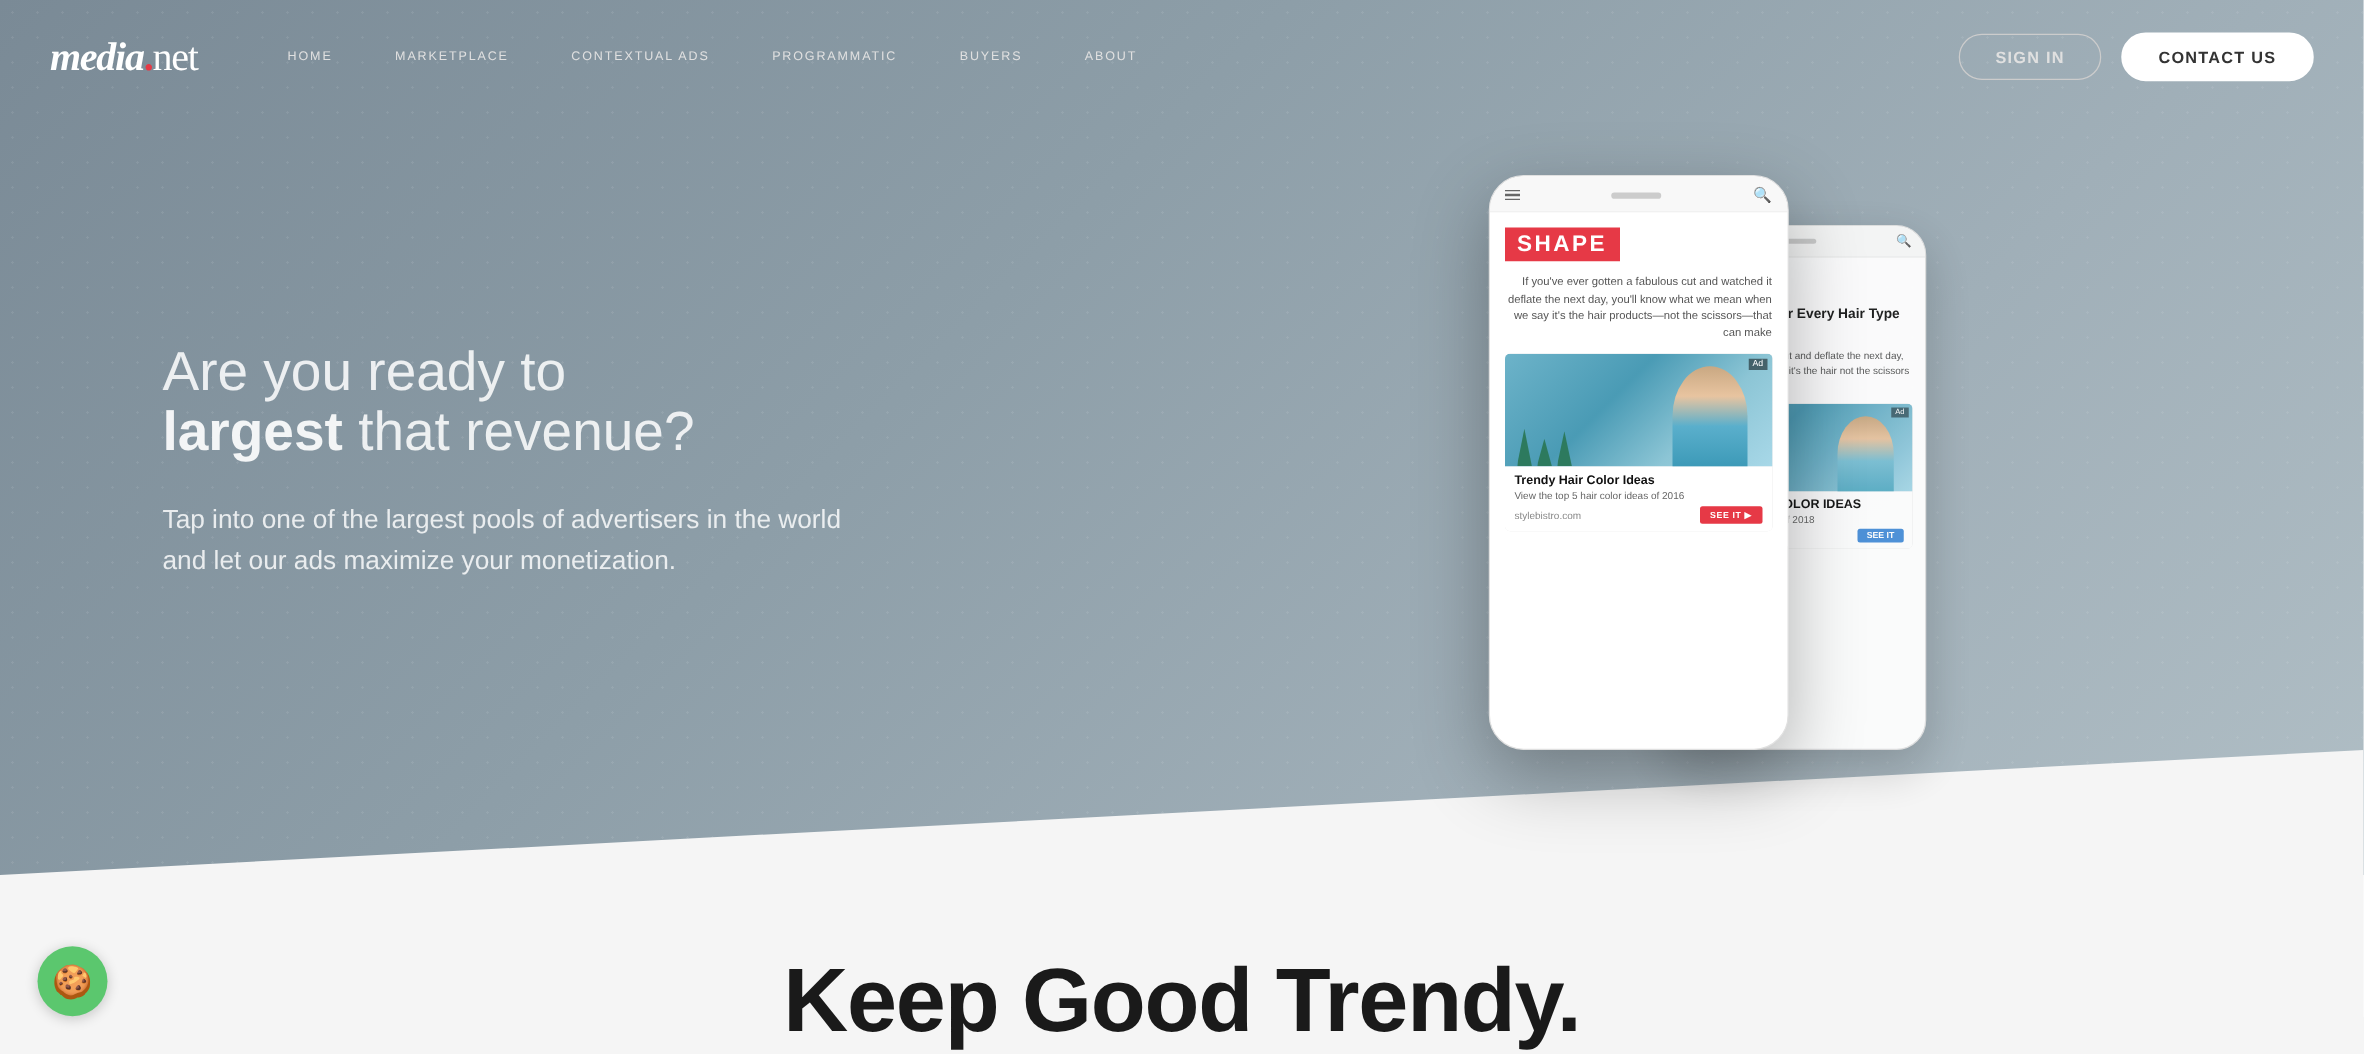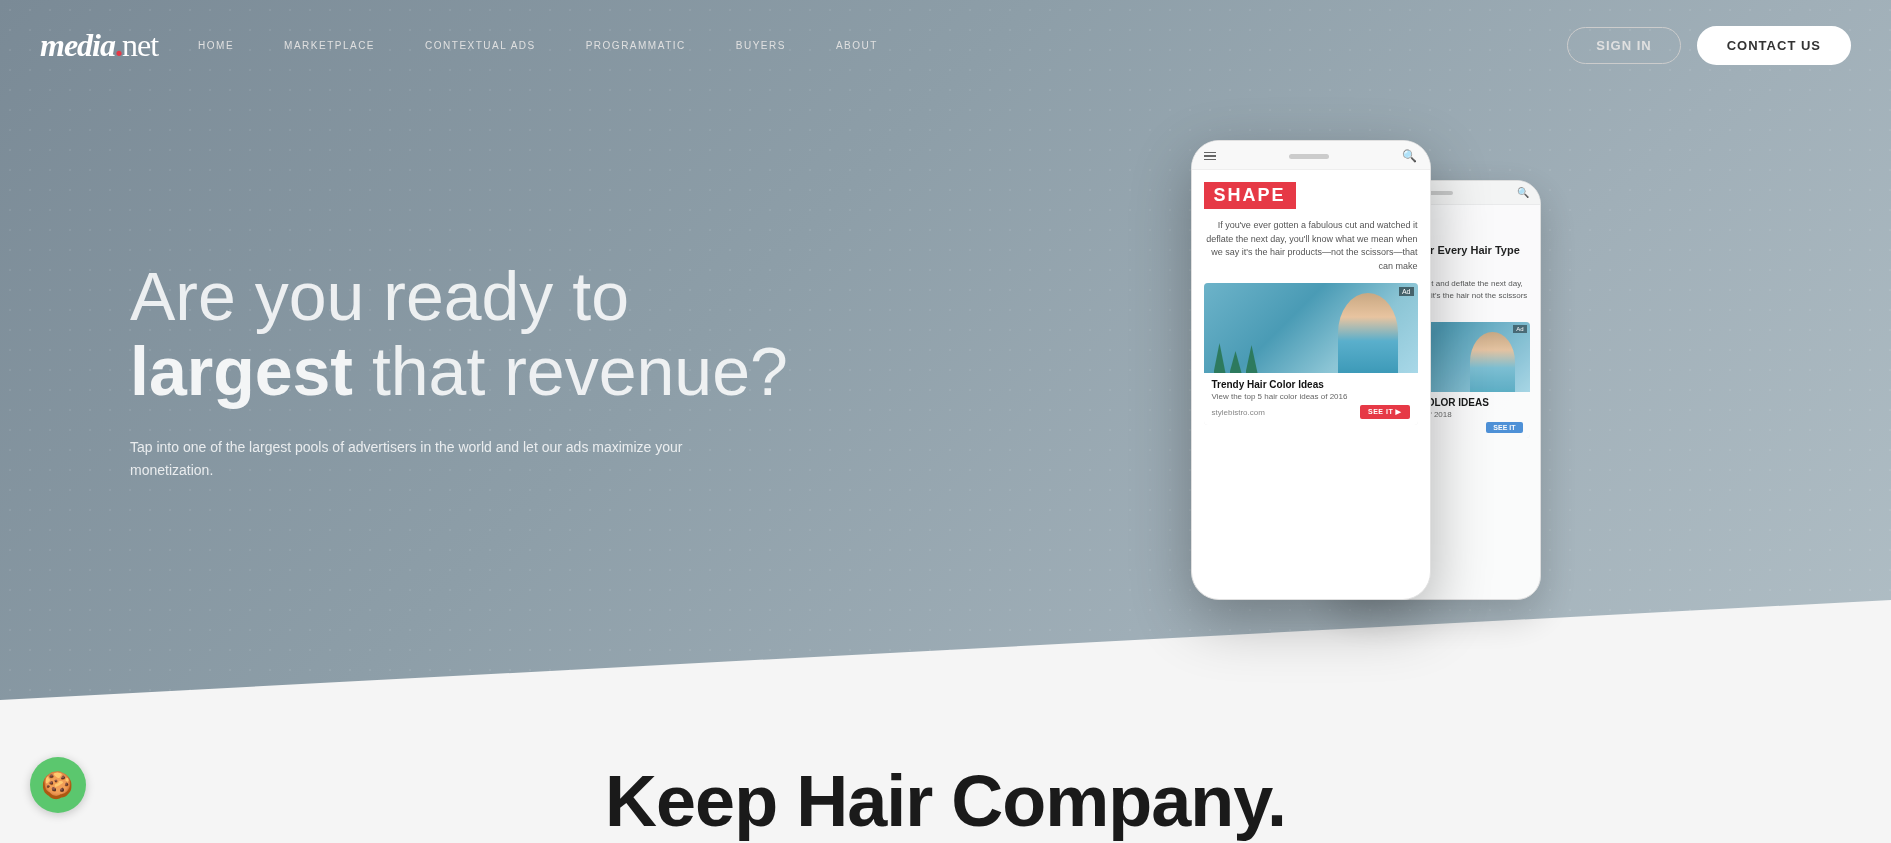--- a/index.html
+++ b/index.html
@@ -11,21 +11,21 @@
       top: 0; left: 0; right: 0;
       height: 90px;
       display: flex;
       align-items: center;
       padding: 0 40px;
       z-index: 100;
     }
     .logo {
       display: flex;
       align-items: center;
-      margin-right: 40px;
+      margin-right: 72px;
     }
     .logo-text {
       font-size: 32px;
       font-weight: 900;
       color: #fff;
       font-family: Georgia, serif;
       letter-spacing: -1px;
     }
     .logo-text span.dot {
       color: #e63946;
@@ -92,31 +92,31 @@
       padding: 120px 100px 80px 130px;
       position: relative;
       z-index: 2;
       flex: 1;
     }
     .hero-text {
       flex: 0 0 700px;
       max-width: 700px;
     }
     .hero-headline {
-      font-size: 68px;
+      font-size: 44px;
       line-height: 1.1;
       color: rgba(255,255,255,0.85);
       font-weight: 300;
     }
     .hero-headline .bold {
       font-weight: 900;
       color: rgba(255,255,255,0.9);
     }
     .hero-subtext {
-      font-size: 14px;
+      font-size: 21px;
       color: rgba(255,255,255,0.82);
       line-height: 1.6;
       margin-top: 28px;
       max-width: 560px;
     }
 
     
     .hero-mockup {
       flex: 1;
       display: flex;
@@ -522,18 +522,18 @@
   </div>
 
   <div style="position:absolute;bottom:0;left:0;right:0;height:160px;overflow:hidden;z-index:1;">
     <svg viewBox="0 0 1891 160" preserveAspectRatio="none" style="width:100%;height:100%;">
       <polygon points="0,160 1891,160 1891,60 0,160" fill="#f5f5f5"></polygon>
     </svg>
   </div>
 </div>
 
 <div class="bottom-section">
-  <h2 class="keep-good">Keep Hair Company.</h2>
+  <h2 class="keep-good">Keep Good Trendy.</h2>
 </div>
 
 <div class="cookie-badge">
   <span class="cookie-icon">🍪</span>
 </div>
 
 </body></html>

